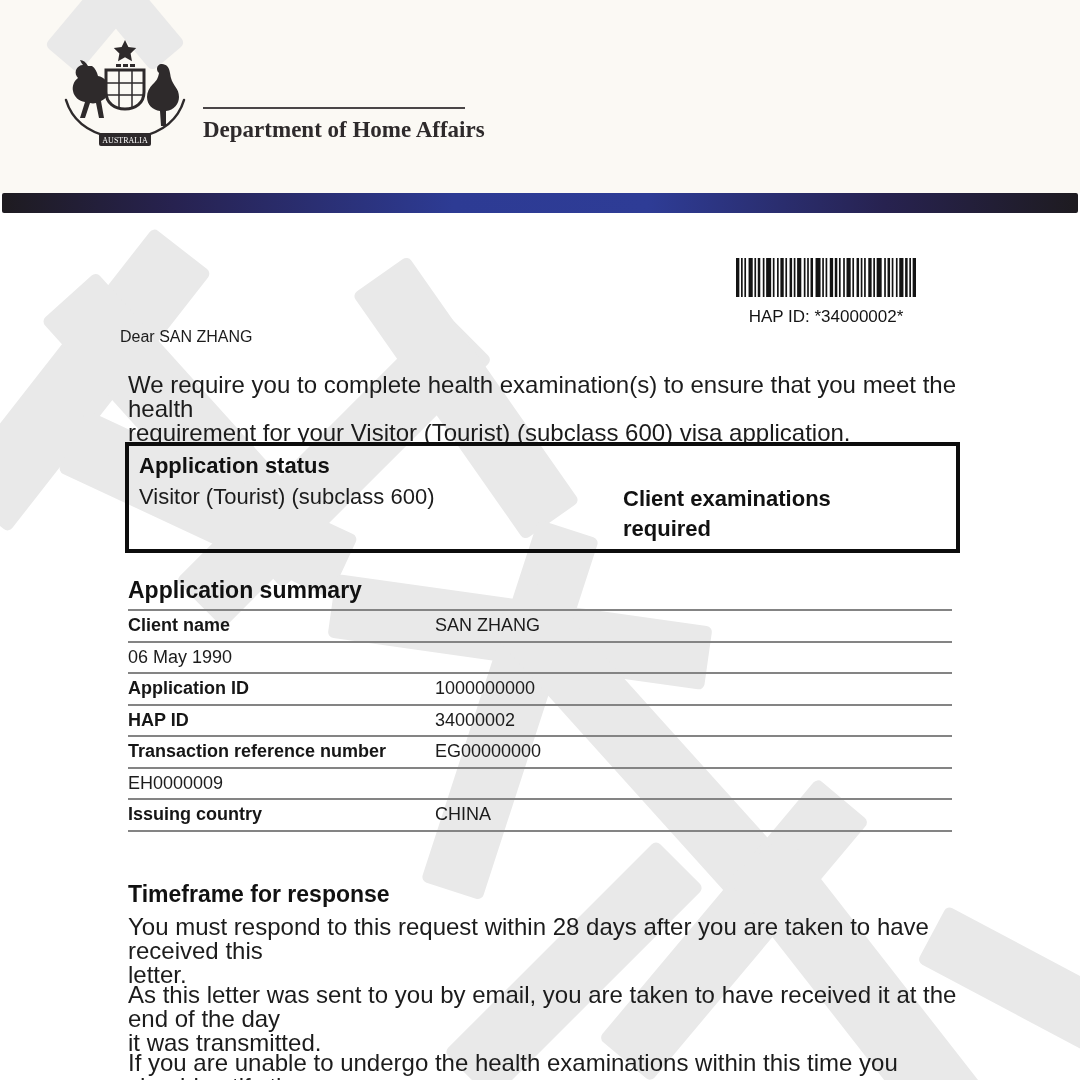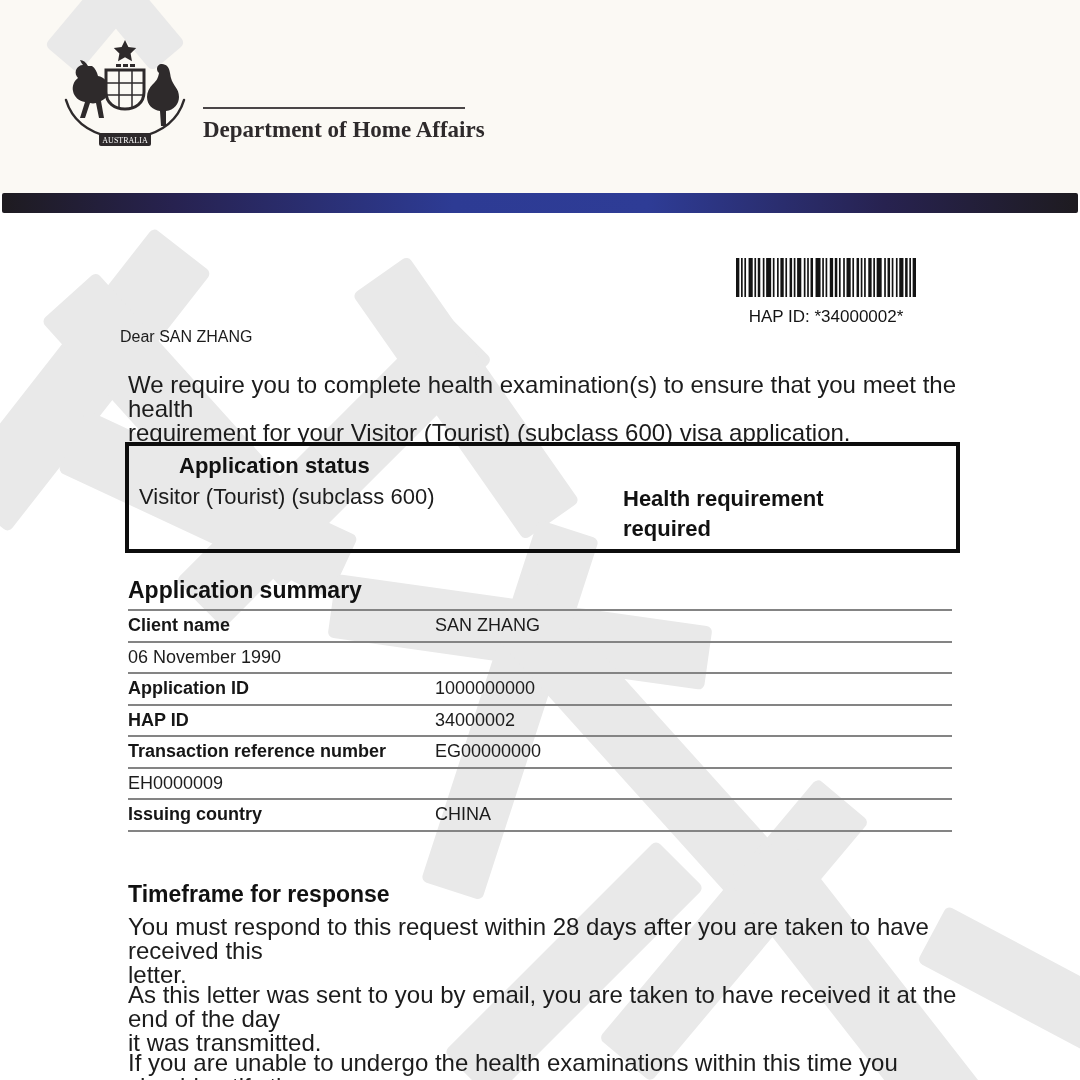--- a/index.html
+++ b/index.html
@@ -27,21 +27,21 @@
   .barcode-wrap{position:absolute;left:735px;top:258px;width:182px;text-align:center;z-index:2;}
   .barcode-label{margin-top:6px;font-size:17px;color:#141414;white-space:nowrap;}
 
   
   .z{z-index:2;position:absolute;}
   .salutation{left:120px;top:328px;font-size:16px;}
   .para{font-size:24px;line-height:24px;white-space:pre-line;width:830px;}
   .intro{left:128px;top:373px;}
 
   .status-box{left:125px;top:442px;width:817px;height:99px;border:4px solid #0d0d0d;background:transparent;padding:4px 0 0 10px;}
-  .status-title{font-size:22px;font-weight:bold;line-height:32px;color:#111;margin-left:40px;}
+  .status-title{font-size:22px;font-weight:bold;line-height:32px;color:#111;}
   .status-row{display:flex;margin-top:2px;}
   .status-visa{font-size:22px;width:484px;color:#1c1c1c;}
   .status-health{font-size:22px;font-weight:bold;line-height:30px;white-space:pre-line;color:#111;}
 
   .section-title{font-size:23px;font-weight:bold;color:#111;}
   .summary-title{left:128px;top:577px;}
   .summary-table{left:128px;top:609px;width:824px;border-top:2px solid #848484;}
   .srow{display:flex;align-items:center;height:31.5px;box-sizing:border-box;border-bottom:2px solid #848484;}
   .srow .lbl{width:307px;font-weight:bold;font-size:18px;color:#161616;}
   .srow .val{font-size:18px;color:#1c1c1c;}
@@ -115,34 +115,34 @@
   </div>
 
   <div class="z salutation">Dear SAN ZHANG</div>
   <div class="z para intro">We require you to complete health examination(s) to ensure that you meet the health
 requirement for your Visitor (Tourist) (subclass 600) visa application.</div>
 
   <div class="z status-box">
     <div class="status-title">Application status</div>
     <div class="status-row">
       <div class="status-visa">Visitor (Tourist) (subclass 600)</div>
-      <div class="status-health">Health requirement
+      <div class="status-health">Client examinations
 required</div>
     </div>
   </div>
 
   <div class="z section-title summary-title">Application summary</div>
 
   <div class="z summary-table">
     <div class="srow">
       <span class="lbl">Client name</span>
       <span class="val">SAN ZHANG</span>
     </div>
     <div class="srow">
-      <span class="val">06 November 1990</span>
+      <span class="val">06 May 1990</span>
     </div>
     <div class="srow">
       <span class="lbl">Application ID</span>
       <span class="val">1000000000</span>
     </div>
     <div class="srow">
       <span class="lbl">HAP ID</span>
       <span class="val">34000002</span>
     </div>
     <div class="srow">

